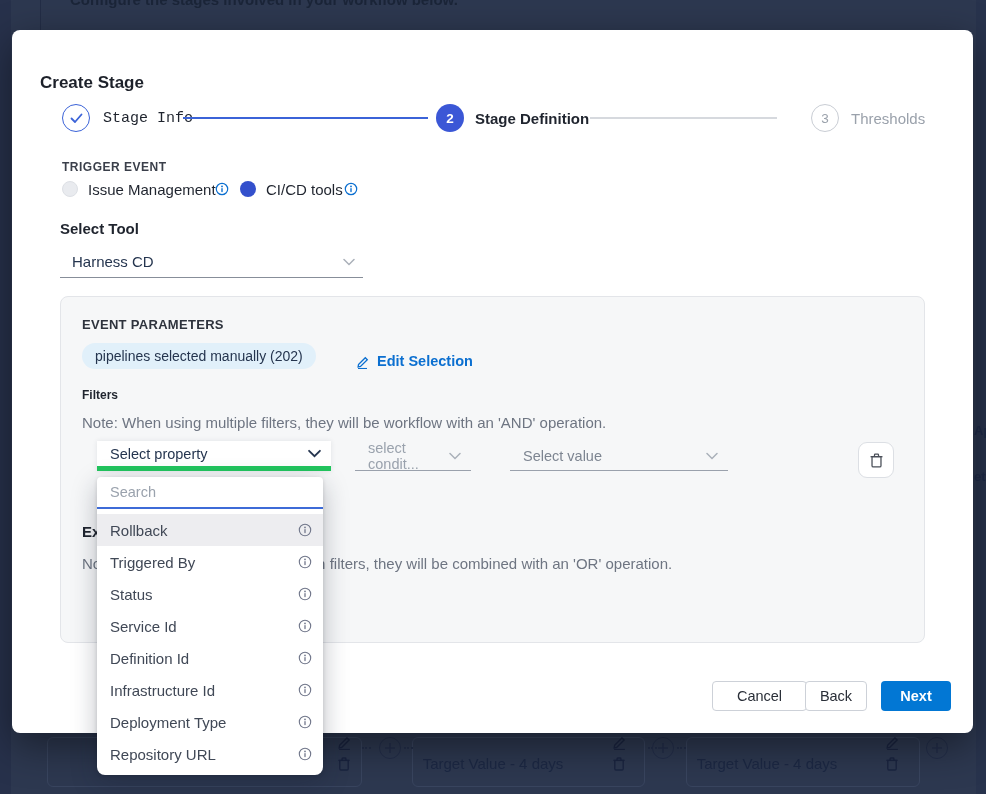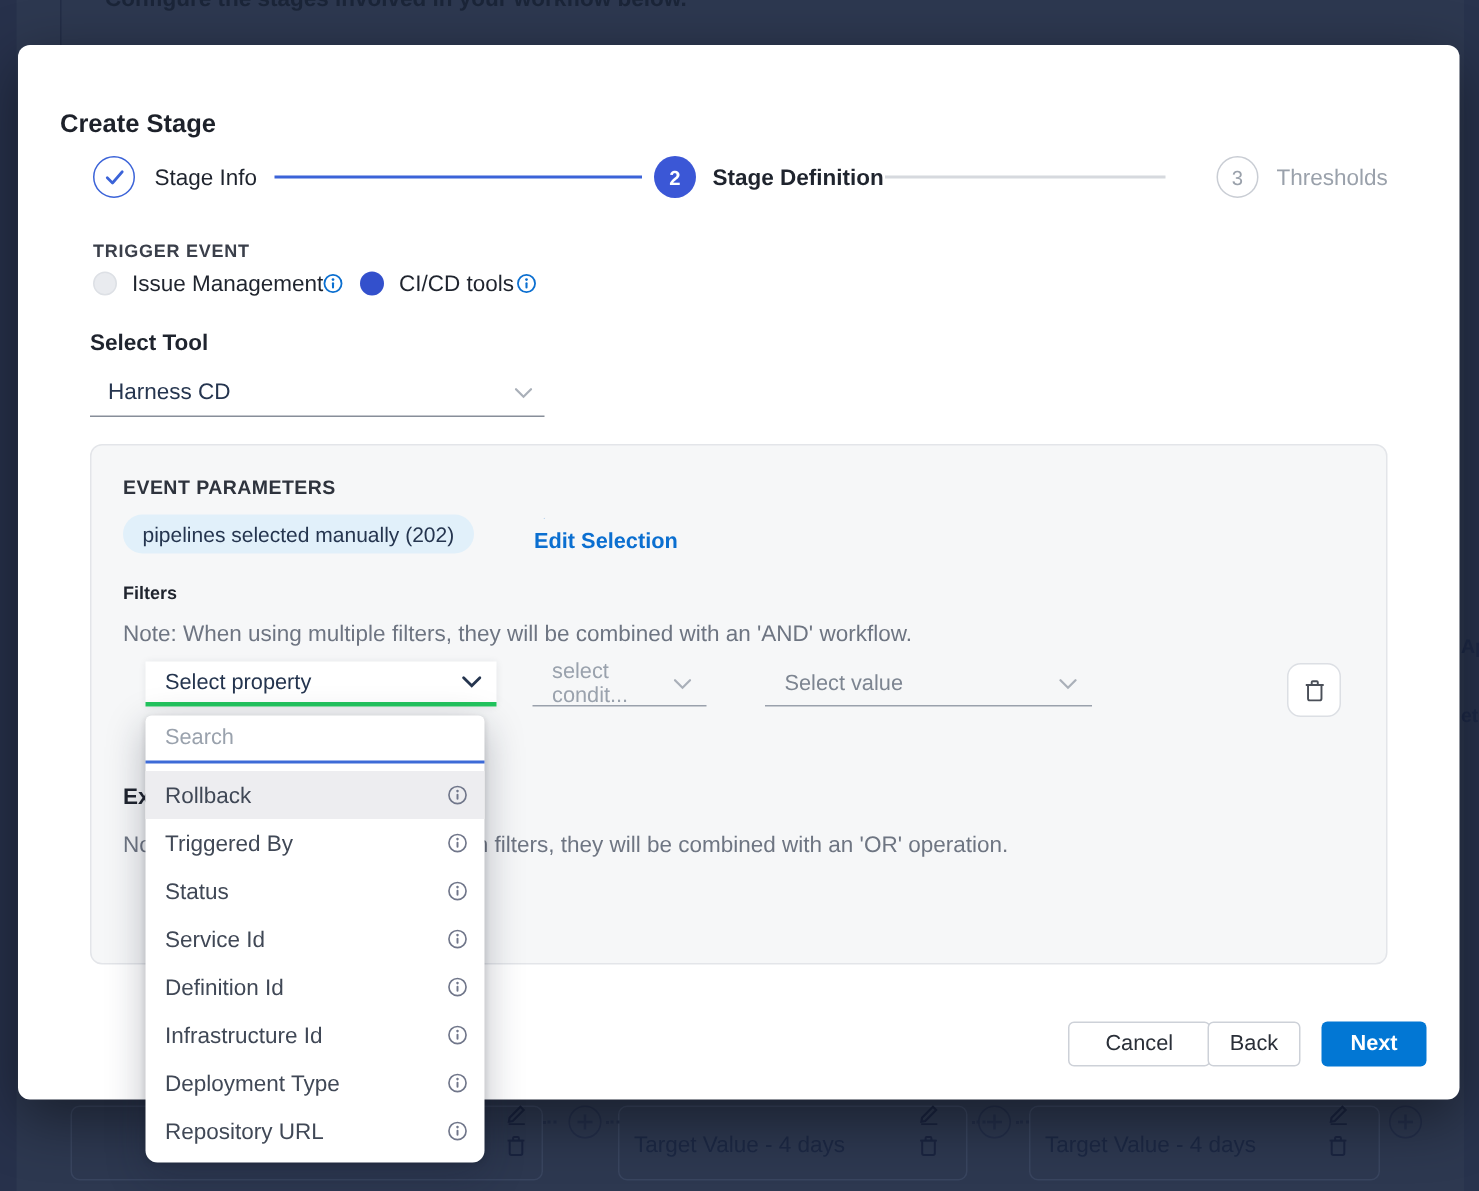--- a/index.html
+++ b/index.html
@@ -25,21 +25,21 @@
   .modal { left:12px; top:30px; width:961px; height:703px; background:#ffffff;
            border-radius:8px; box-shadow:0 12px 40px rgba(0,0,0,.45); z-index:10;padding-left:40px; }
   .modal-title { left:28px; top:43px; font-size:17px; font-weight:600; color:#1d212a; }
 
   
   .step-circle { width:28px; height:28px; border-radius:50%; display:flex; align-items:center; justify-content:center; top:74px; }
   .step-done    { left:50px;  border:1.5px solid #3b63d8; color:#3b63d8; background:#fff; }
   .step-active  { left:424px; background:#3b57d6; color:#fff; font-size:13.5px; font-weight:600; }
   .step-todo    { left:799px; border:1.5px solid #c9cdd4; color:#9aa1ab; font-size:13.5px; background:#fff; }
   .step-label   { top:80px; font-size:15px; color:#1f242e; }
-  .lbl-done   { left:91px; }
+  .lbl-done   { left:91px;font-family:Liberation Mono, monospace; }
   .lbl-active { left:463px; font-weight:700; }
   .lbl-todo   { left:839px; color:#9aa1ab; }
   .step-line  { top:87px; height:1.5px; }
   .line-blue  { left:171px; width:245px; background:#3b63d8; }
   .line-gray  { left:578px; width:187px; background:#d6d9de; }
 
   
   .trigger-label { left:50px; top:130px; font-size:12px; font-weight:700; letter-spacing:.5px; color:#3a3f4a; }
   .radio { width:16px; height:16px; border-radius:50%; top:151px; }
   .radio-off { left:50px; background:#e9ebef; border:1px solid #dde0e5; }
@@ -53,31 +53,31 @@
                 display:flex; align-items:center; justify-content:space-between; padding:0 8px 0 12px;
                 font-size:15px; color:#25354f; cursor:pointer; }
   .chev { color:#aab0b9; display:flex; }
 
   
   .panel { left:48px; top:266px; width:865px; height:347px; background:#f6f7f8;
            border:1px solid #e3e5e9; border-radius:8px; }
   .panel-title { left:21px; top:20px; font-size:13px; font-weight:700; letter-spacing:.3px; color:#2e333d; }
   .chip { left:21px; top:46px; height:26px; border-radius:13px; background:#e1f0fa;
           display:flex; align-items:center; padding:0 13px; font-size:14px; color:#25354f; }
-  .edit-link { left:295px; top:48px; height:24px; display:flex; align-items:flex-start; gap:7px;
-               color:#0b6fd0; font-size:14.5px; font-weight:600; cursor:pointer;flex-direction:column; }
+  .edit-link { left:295px; top:48px; height:24px; display:flex; align-items:flex-end; gap:7px;
+               color:#0b6fd0; font-size:14.5px; font-weight:600; cursor:pointer; }
   .filters-title { left:21px; top:91px; font-size:12px; font-weight:700; color:#1f242e; }
   .note { left:21px; top:117px; font-size:15px; color:#6e7582; white-space:nowrap; }
   .exec-title { left:21px; top:226px; font-size:15px; font-weight:700; color:#1f242e; }
   .exec-note  { left:21px; top:258px; font-size:15px; color:#6e7582; white-space:nowrap; }
 
   .fld { top:144px; height:30px; display:flex; align-items:center; justify-content:space-between;
          padding:0 10px 0 13px; font-size:14.5px; border-bottom:1px solid #9aa1ac; cursor:pointer; }
   .fld-property { left:36px; width:234px; background:#fff; color:#25354f;
-                  border-bottom:3px solid #22c55e; box-shadow:0 0 5px rgba(40,50,70,.10); }
+                  border-bottom:5px solid #22c55e; box-shadow:0 0 5px rgba(40,50,70,.10); }
   .fld-property .chev { color:#25354f; }
   .fld-condition { left:294px; width:116px; color:#9aa2ad; }
   .fld-value     { left:449px; width:218px; color:#7d8591; }
   .trash-btn { left:797px; top:145px; width:36px; height:36px; background:#fff; border:1px solid #dcdfe4;
                border-radius:9px; display:flex; align-items:center; justify-content:center; color:#4a4f58; cursor:pointer; }
 
   
   .btn { top:651px; height:30px; border-radius:4px; display:flex; align-items:center; justify-content:center;
          font-size:14.5px; cursor:pointer; }
   .btn-ghost { background:#fff; border:1px solid #cdd1d8; color:#2a2f38; }
@@ -230,21 +230,21 @@
       <div class="abs chip">pipelines selected manually (202)</div>
       <div class="abs edit-link">
         <svg width="14" height="14" viewBox="0 0 14 14">
             <path d="M2.5 9.5 L9.3 2.7 L11.3 4.7 L4.5 11.5 L2.1 12 Z" fill="none" stroke="currentColor" stroke-width="1.3"></path>
             <path d="M2 13.6 H11" stroke="currentColor" stroke-width="1.3"></path>
           </svg>
         <span>Edit Selection</span>
       </div>
 
       <div class="abs filters-title">Filters</div>
-      <div class="abs note">Note: When using multiple filters, they will be combined with an 'AND' workflow.</div>
+      <div class="abs note">Note: When using multiple filters, they will be workflow with an 'AND' operation.</div>
 
       <div class="abs exec-title">Execution Filters</div>
       <div class="abs exec-note">Note: When using multiple execution filters, they will be combined with an 'OR' operation.</div>
 
       <div class="abs fld fld-property">
         <span>Select property</span>
         <span class="chev">
           <svg width="13" height="9" viewBox="0 0 12 8">
               <path d="M1 1.5 L6 6.5 L11 1.5" fill="none" stroke="currentColor" stroke-width="1.7" stroke-linecap="round"></path>
             </svg>

